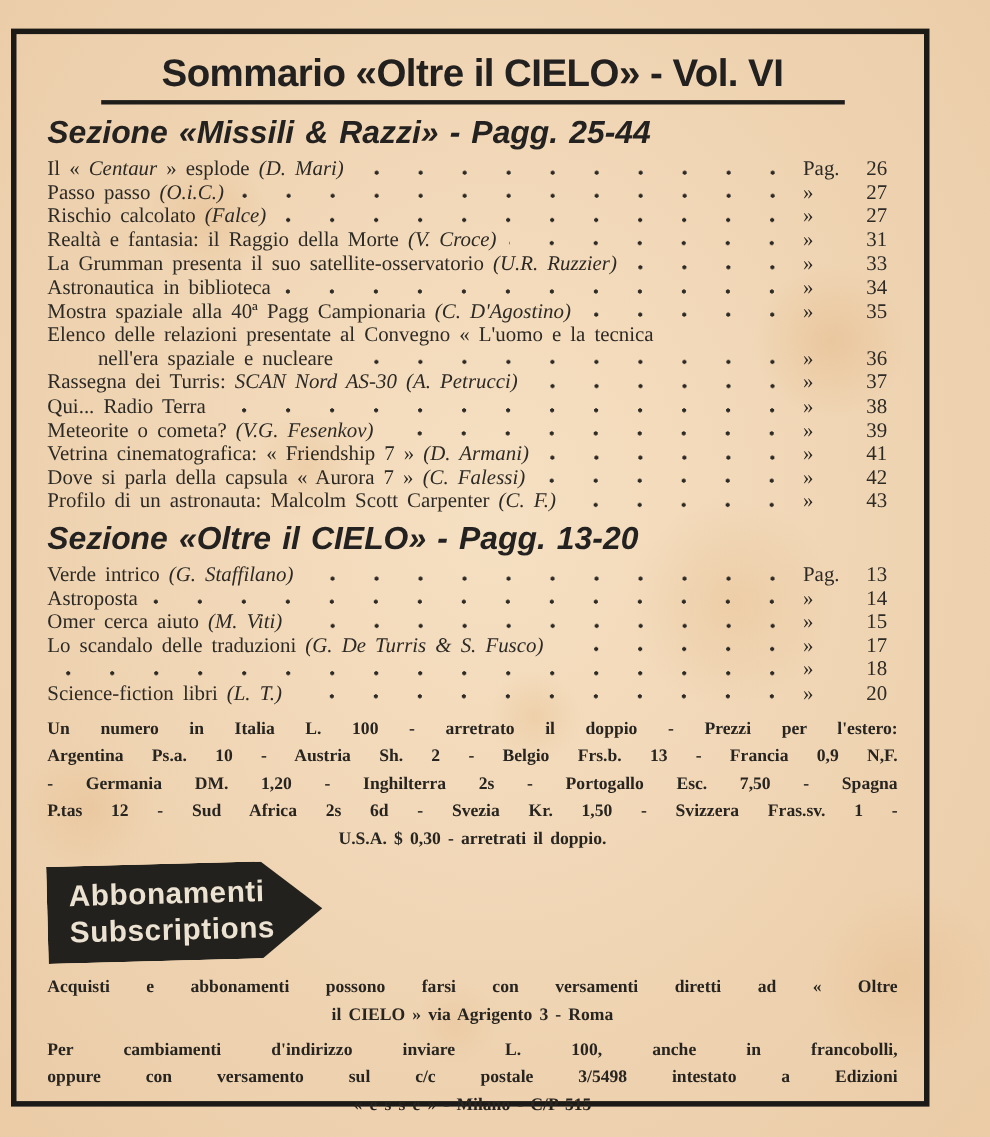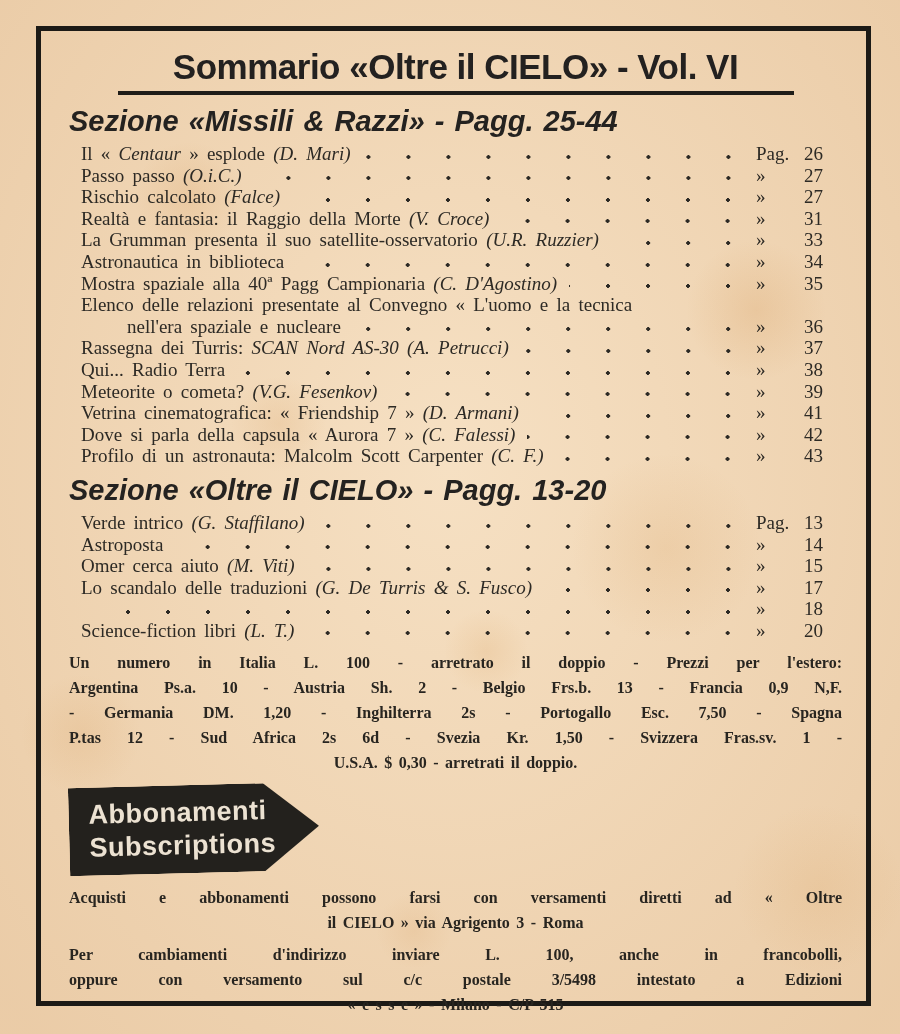--- a/index.html
+++ b/index.html
@@ -23,21 +23,21 @@
       radial-gradient(circle 60px at 9% 71%, rgba(203,132,52,.12), transparent),
       radial-gradient(circle 42px at 54% 63%, rgba(208,140,60,.14), transparent),
       radial-gradient(circle 85px at 91% 86%, rgba(208,140,60,.12), transparent),
       radial-gradient(circle 48px at 31% 41%, rgba(200,125,45,.12), transparent),
       radial-gradient(circle 38px at 46% 90%, rgba(200,125,45,.10), transparent),
       radial-gradient(ellipse at 50% 45%, rgba(255,243,220,.30), rgba(190,130,65,.14) 96%);
   }
 
   .frame {
     position: absolute; z-index: 1;
-    left: 36px; top: 26px;
+    left: 10px; top: 26px;
     width: 835px; height: 980px;
     border: 5px solid #1c1a16;
     padding: 8px 24px 6px 28px;
   }
 
   .page-title {
     font-family: "Liberation Sans", sans-serif;
     font-weight: bold;
     font-size: 35px;
     letter-spacing: -0.5px;
@@ -58,36 +58,35 @@
     color: #242220;
     word-spacing: 2px;
     margin: 6px 0 5px 0;
   }
   .toc-list { margin-bottom: 4px; }
   .toc-row {
     display: flex; align-items: baseline;
     font-size: 19px; line-height: 21.6px;
     color: #2d2a25;
     word-spacing: 3.5px;
-    margin-left: 12px;
   }
   .toc-text { white-space: nowrap; }
   .toc-text.indent { padding-left: 46px; }
   .toc-text .it { font-style: italic; }
   .dots {
     flex: 1 1 auto; min-width: 18px;
     align-self: stretch;
     margin: 0 4px 0 12px;
     background-image: radial-gradient(circle, #2d2a25 1.6px, transparent 2px);
     background-size: 40px 4px;
     background-repeat: repeat-x;
     background-position: right 4px bottom 6px;
   }
   .plabel { width: 48px; text-align: left; flex: none; }
-  .pnum { width: 38px; text-align: left; flex: none; }
+  .pnum { width: 38px; text-align: center; flex: none; }
 
   .bold-block {
     font-weight: bold;
     font-size: 16px; line-height: 25px;
     color: #282520;
     word-spacing: 2.5px;
   }
   .pricing { margin-top: 9px; }
   .jline { text-align: justify; text-align-last: justify; }
   .cline { text-align: center; }

